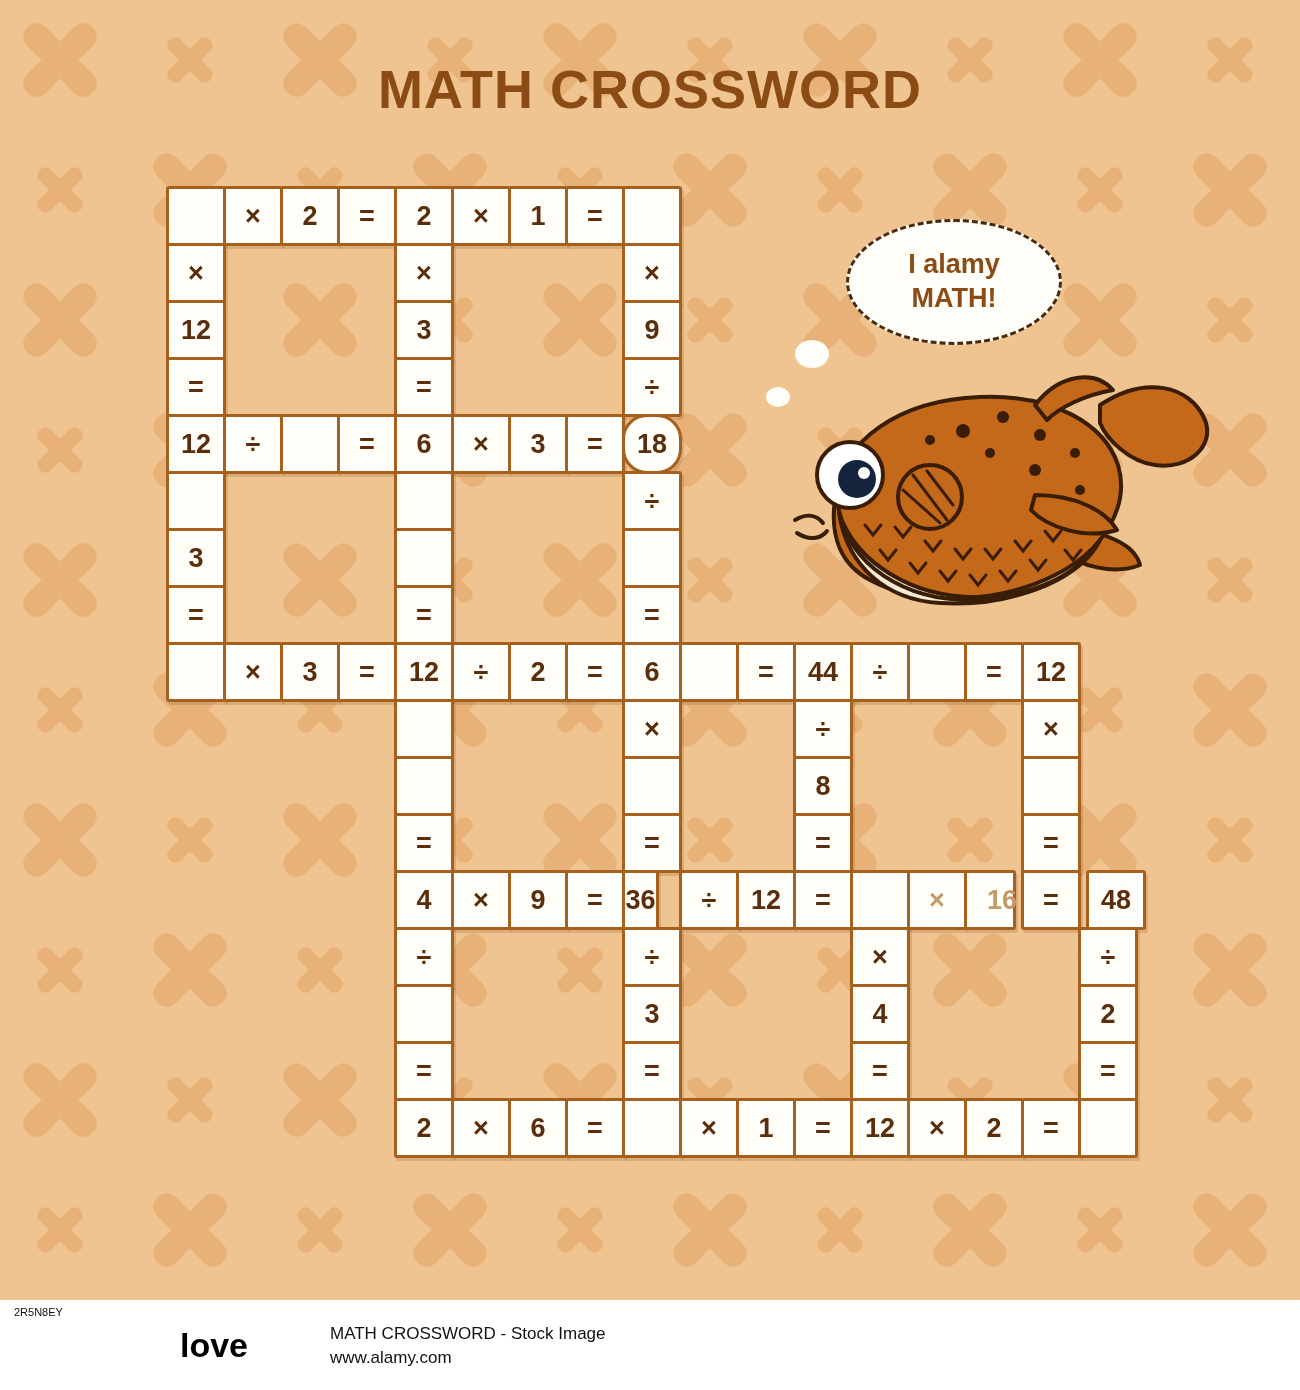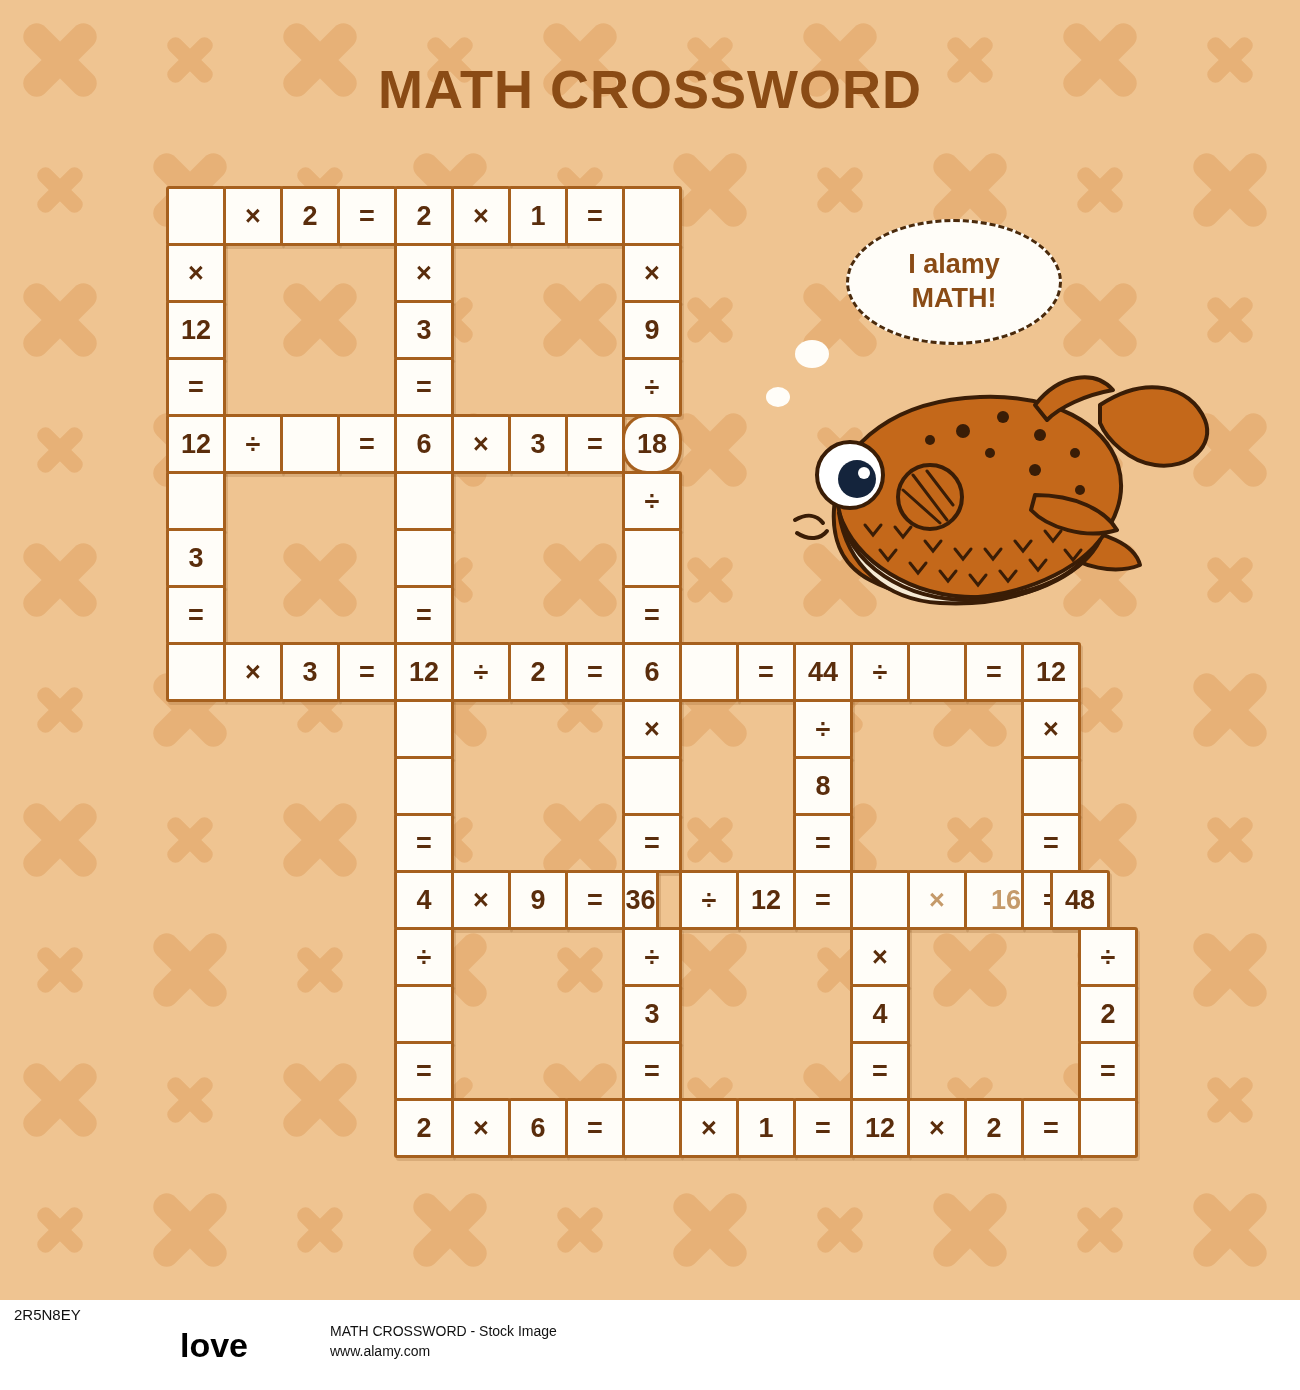--- a/index.html
+++ b/index.html
@@ -57,25 +57,25 @@
     position:absolute;left:56px;top:1180px;width:420px;
     font-size:30px;color:#4a2a0c;line-height:1.35;
     font-family:"Liberation Sans", sans-serif;
   }
   
   #footer{
     position:absolute;left:0;top:1300px;width:1300px;height:90px;background:#fff;
     display:flex;align-items:center;
   }
   #footer .imgid{
-    position:absolute;left:14px;top:6px;font-size:15px;color:#111;
+    position:absolute;left:14px;top:6px;font-size:11px;color:#111;
   }
   #footer-inner{position:relative;width:1300px;height:90px;}
   #alamy-mark{position:absolute;left:180px;top:26px;font-size:34px;font-weight:bold;color:#000;}
-  #alamy-text{position:absolute;left:330px;top:22px;font-size:14px;color:#111;line-height:1.4;}
+  #alamy-text{position:absolute;left:330px;top:22px;font-size:17px;color:#111;line-height:1.4;}
 </style>
 </head>
 <body>
 
 <div id="art">
 
   <svg id="pattern" viewBox="0 0 1300 1300" preserveAspectRatio="none">
     <defs>
       <pattern id="xpat" width="260" height="260" patternUnits="userSpaceOnUse">
         <g fill="#e7b177">
@@ -172,23 +172,23 @@
       <div class="cell" style="left: 228px; top: 684px; width: 60px; height: 60px;">4</div>
       <div class="cell" style="left: 285px; top: 684px; width: 60px; height: 60px;">×</div>
       <div class="cell" style="left: 342px; top: 684px; width: 60px; height: 60px;">9</div>
       <div class="cell" style="left: 399px; top: 684px; width: 60px; height: 60px;">=</div>
       <div class="cell" style="left: 456px; top: 684px; width: 37px; height: 60px;">36</div>
       <div class="cell" style="left: 513px; top: 684px; width: 60px; height: 60px;">÷</div>
       <div class="cell" style="left: 570px; top: 684px; width: 60px; height: 60px;">12</div>
       <div class="cell" style="left: 627px; top: 684px; width: 60px; height: 60px;">=</div>
       <div class="cell blank" style="left: 684px; top: 684px; width: 60px; height: 60px;"></div>
       <div class="cell faded" style="left: 741px; top: 684px; width: 60px; height: 60px;">×</div>
-      <div class="cell faded" style="left: 798px; top: 684px; width: 60px; height: 60px; padding-left: 24px;">16</div>
+      <div class="cell faded" style="left: 798px; top: 684px; width: 52px; height: 60px; padding-left: 24px;">16</div>
       <div class="cell" style="left: 855px; top: 684px; width: 60px; height: 60px;">=</div>
-      <div class="cell" style="left: 884px; top: 684px; width: 60px; height: 60px; text-align: center;">48</div>
+      <div class="cell" style="left: 920px; top: 684px; width: 60px; height: 60px; text-align: center;">48</div>
       <div class="cell" style="left: 228px; top: 741px; width: 60px; height: 60px;">÷</div>
       <div class="cell" style="left: 456px; top: 741px; width: 60px; height: 60px;">÷</div>
       <div class="cell" style="left: 684px; top: 741px; width: 60px; height: 60px;">×</div>
       <div class="cell" style="left: 912px; top: 741px; width: 60px; height: 60px;">÷</div>
       <div class="cell blank" style="left: 228px; top: 798px; width: 60px; height: 60px;"></div>
       <div class="cell" style="left: 456px; top: 798px; width: 60px; height: 60px;">3</div>
       <div class="cell" style="left: 684px; top: 798px; width: 60px; height: 60px;">4</div>
       <div class="cell" style="left: 912px; top: 798px; width: 60px; height: 60px;">2</div>
       <div class="cell" style="left: 228px; top: 855px; width: 60px; height: 60px;">=</div>
       <div class="cell" style="left: 456px; top: 855px; width: 60px; height: 60px;">=</div>

